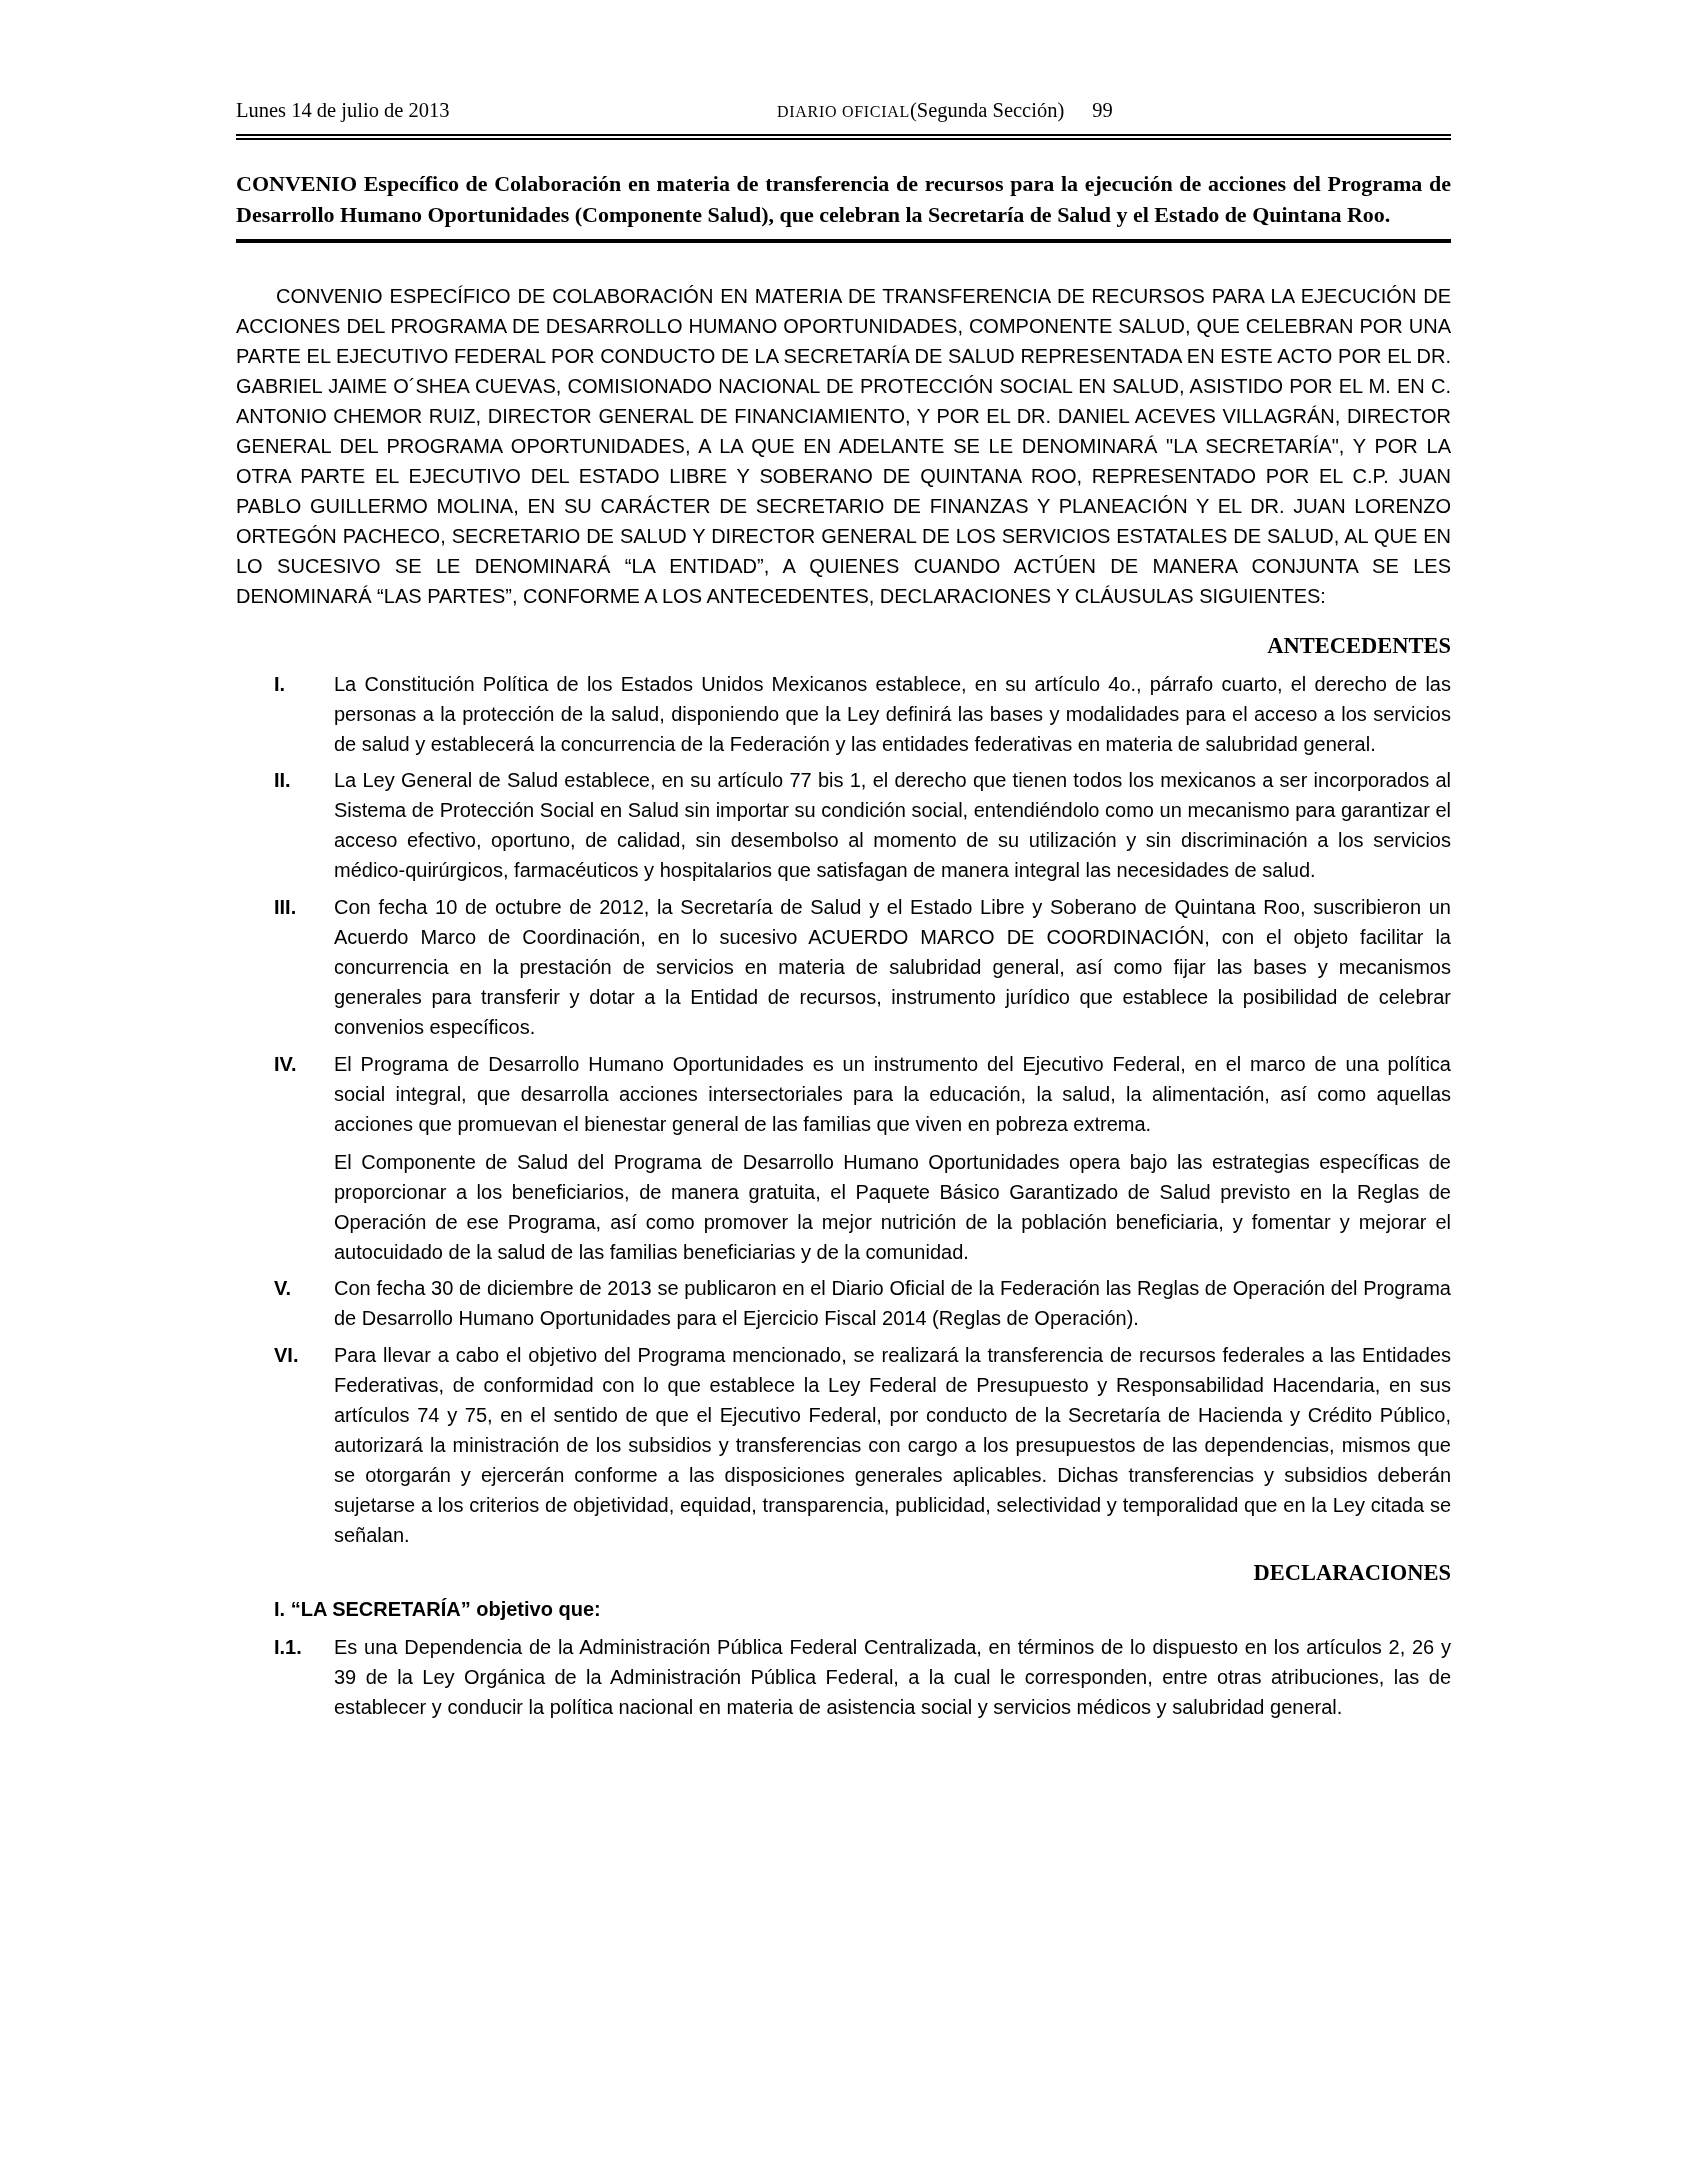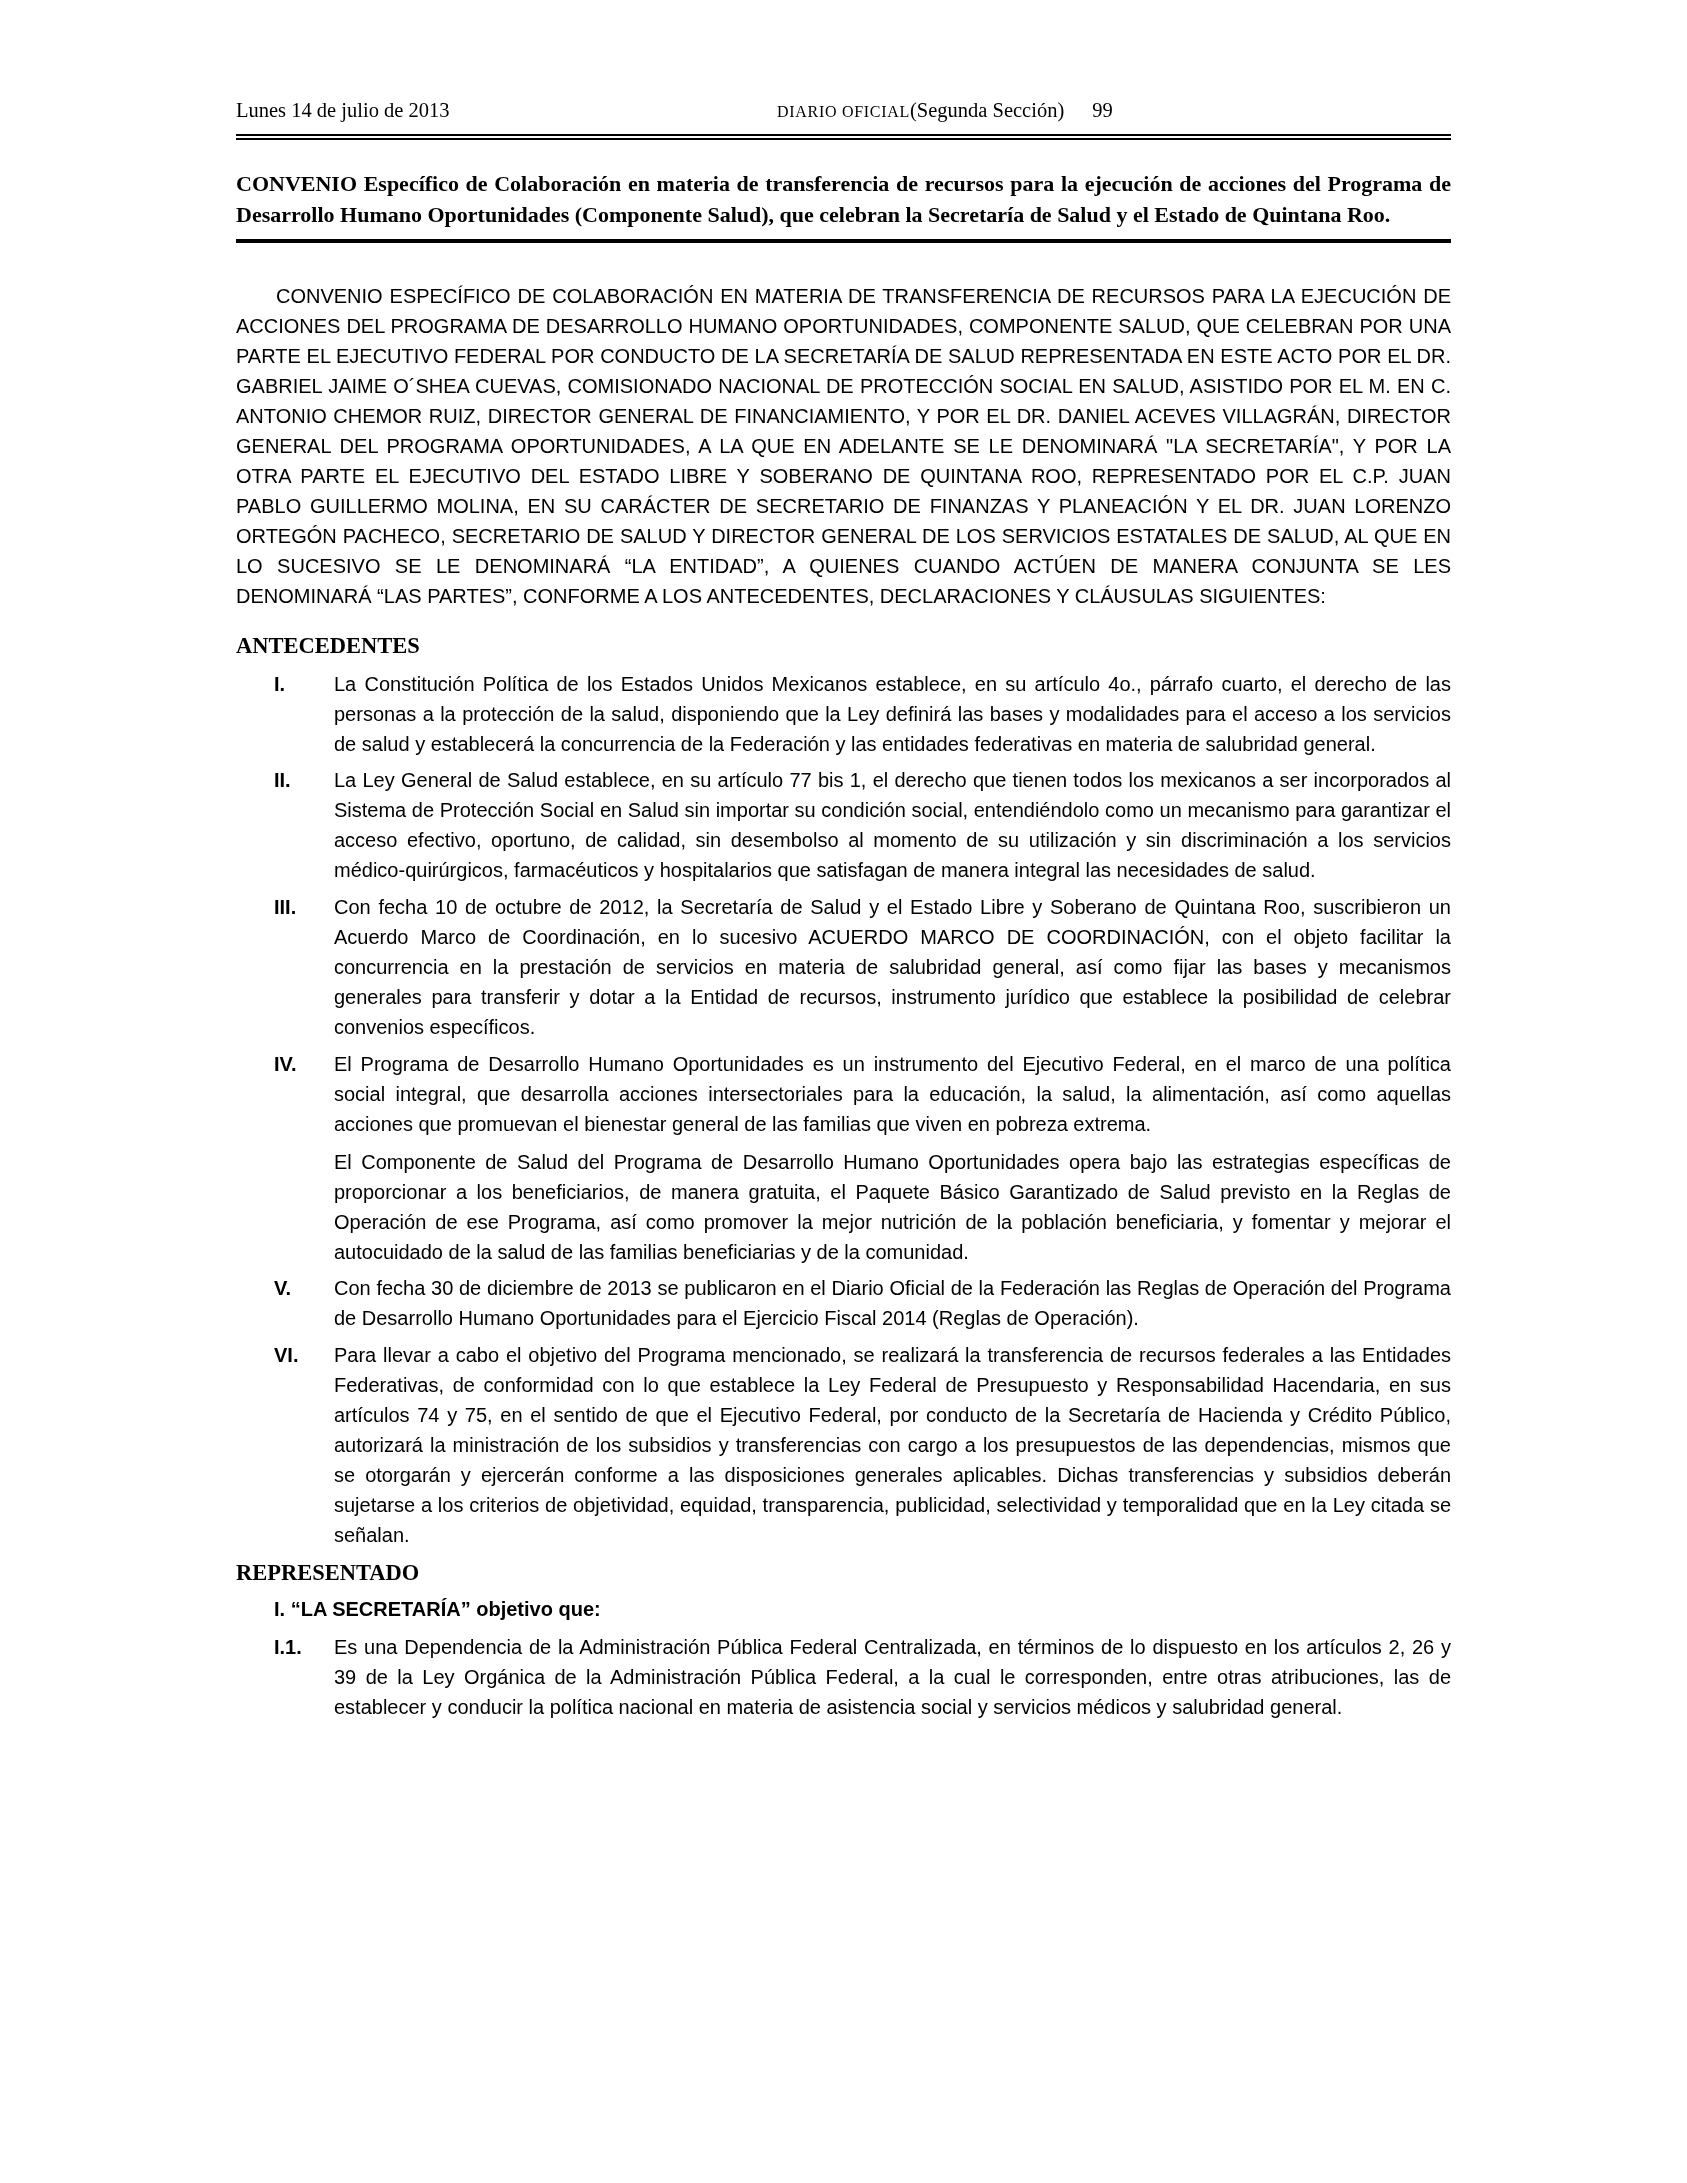--- a/index.html
+++ b/index.html
@@ -58,21 +58,21 @@
     text-indent: 40px;
   }
 
   .section-heading {
     margin-top: 9.3px;
     margin-bottom: 8px;
     font-family: "Liberation Serif", serif;
     font-weight: bold;
     font-size: 22.5px;
     line-height: 30px;
-    text-align: left;
+    text-align: right;
   }
   .section-heading.decl { margin-top: 8px; margin-bottom: 6.6px; }
 
   .num-item {
     position: relative;
     padding-left: 98px;
     font-size: 20px;
     line-height: 30px;
     text-align: justify;
     margin-bottom: 6.6px;
@@ -136,21 +136,21 @@
   <div class="num-item">
     <span class="marker">V.</span>
     <span>Con fecha 30 de diciembre de 2013 se publicaron en el Diario Oficial de la Federación las Reglas de Operación del Programa de Desarrollo Humano Oportunidades para el Ejercicio Fiscal 2014 (Reglas de Operación).</span>
   </div>
 
   <div class="num-item">
     <span class="marker">VI.</span>
     <span>Para llevar a cabo el objetivo del Programa mencionado, se realizará la transferencia de recursos federales a las Entidades Federativas, de conformidad con lo que establece la Ley Federal de Presupuesto y Responsabilidad Hacendaria, en sus artículos 74 y 75, en el sentido de que el Ejecutivo Federal, por conducto de la Secretaría de Hacienda y Crédito Público, autorizará la ministración de los subsidios y transferencias con cargo a los presupuestos de las dependencias, mismos que se otorgarán y ejercerán conforme a las disposiciones generales aplicables. Dichas transferencias y subsidios deberán sujetarse a los criterios de objetividad, equidad, transparencia, publicidad, selectividad y temporalidad que en la Ley citada se señalan.</span>
   </div>
 
-  <div class="section-heading decl">REPRESENTADO</div>
+  <div class="section-heading decl">DECLARACIONES</div>
 
   <div class="declare-line">I. “LA SECRETARÍA” objetivo que:</div>
 
   <div class="num-item">
     <span class="marker">I.1.</span>
     <span>Es una Dependencia de la Administración Pública Federal Centralizada, en términos de lo dispuesto en los artículos 2, 26 y 39 de la Ley Orgánica de la Administración Pública Federal, a la cual le corresponden, entre otras atribuciones, las de establecer y conducir la política nacional en materia de asistencia social y servicios médicos y salubridad general.</span>
   </div>
 
 </div>
 

